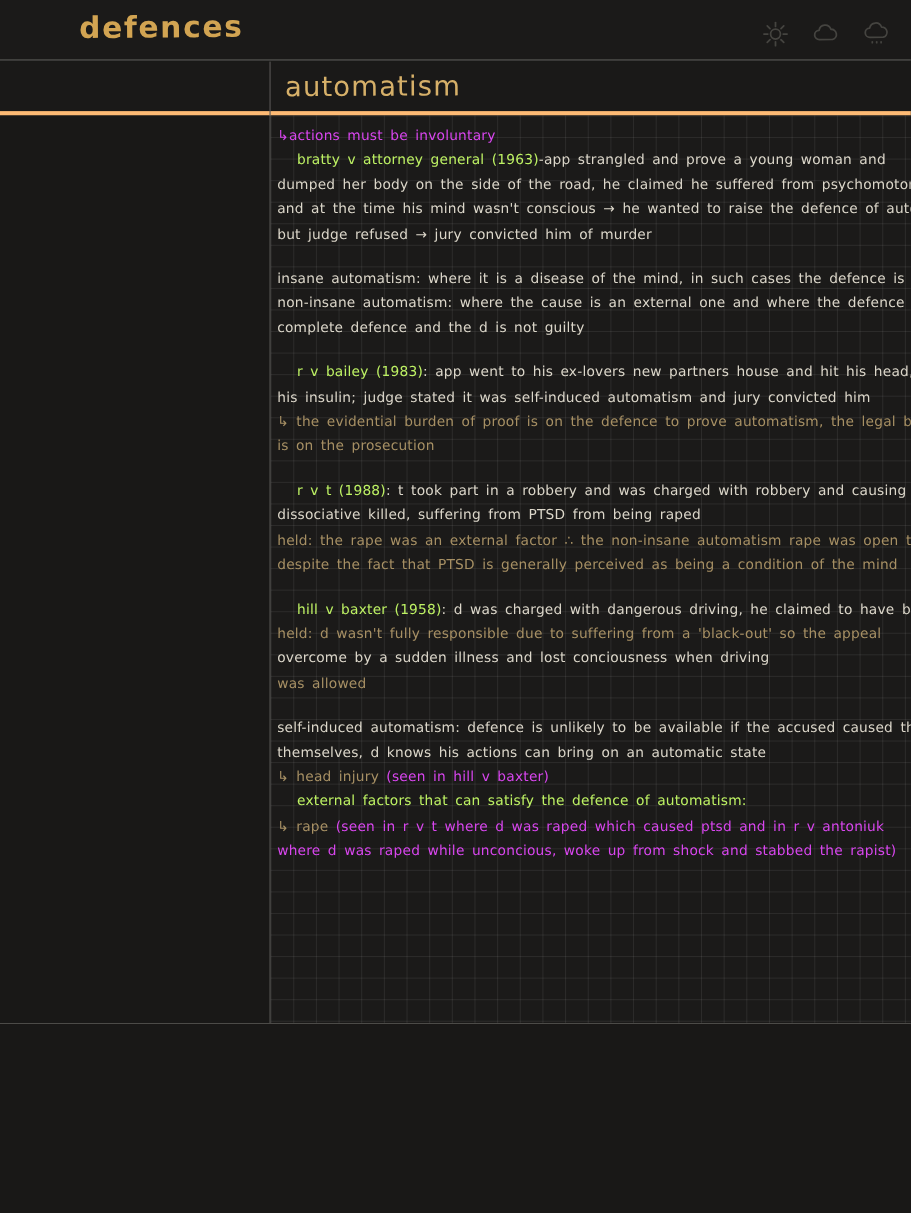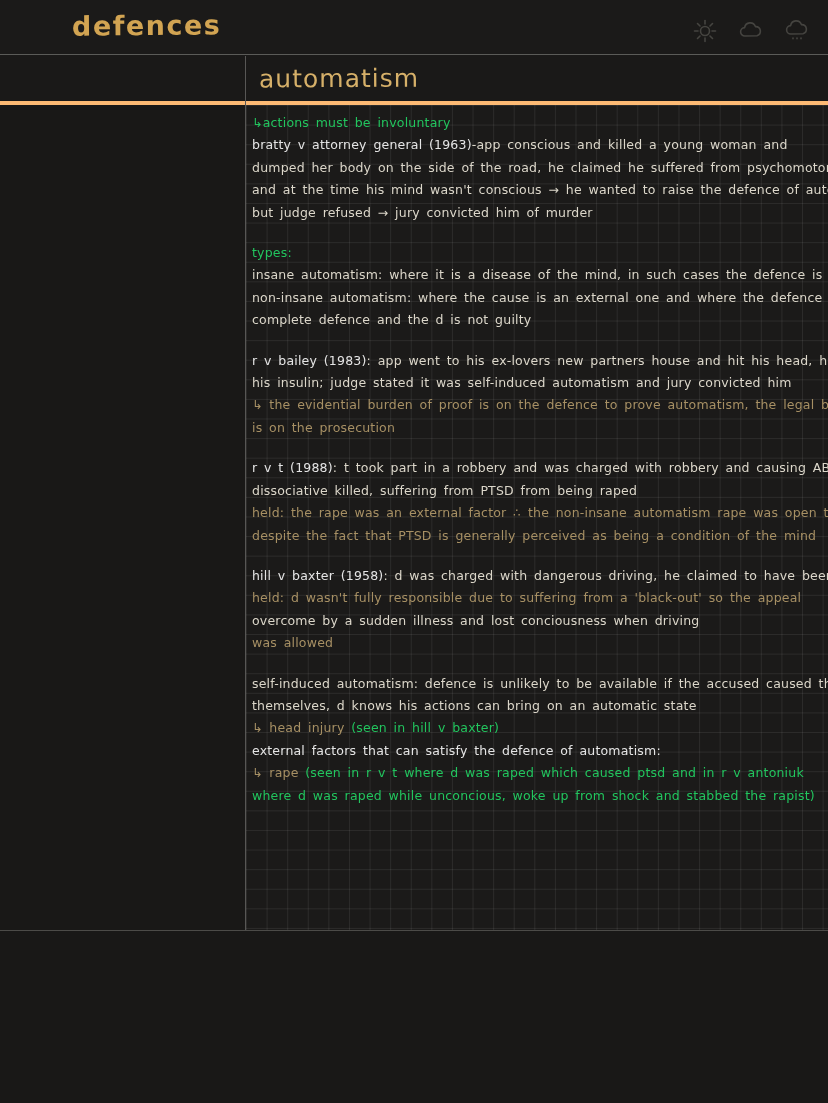--- a/index.html
+++ b/index.html
@@ -77,23 +77,23 @@
     box-sizing: border-box;
     overflow: hidden;
     font-size: 12.5px;
     line-height: 22.4px;
     letter-spacing: 0.2px;
     word-spacing: 2.5px;
   }
   .block { margin-bottom: 18px; }
   .line { white-space: nowrap; }
   .ink-white  { color: #dcd7ca; }
-  .ink-orange { color: #e5e5e5; }
+  .ink-orange { color: #bef264; margin-left: 18px; }
   .ink-tan    { color: #a79064; }
-  .ink-gray   { color: #22c55e; }
+  .ink-gray   { color: #d946ef; }
 </style>
 </head>
 <body>
 
 <div class="app">
 
   <div class="topbar">
     <div class="notebook-title">defences</div>
     <div class="toolbar-icons">
       <span class="icon-btn">
@@ -131,27 +131,26 @@
 
   <div class="page-left"></div>
   <div class="page-grid"></div>
   <div class="v-divider"></div>
   <div class="page-bottom-line"></div>
   <div class="page-below"></div>
 
   <div class="note-body">
       <div class="block">
         <div class="line"><span class="ink-gray">↳actions must be involuntary</span></div>
-        <div class="line"><span class="ink-orange">bratty v attorney general (1963)</span><span class="ink-white">-app conscious and killed a young woman and</span></div>
+        <div class="line"><span class="ink-orange">bratty v attorney general (1963)</span><span class="ink-white">-app strangled and prove a young woman and</span></div>
         <div class="line"><span class="ink-white">dumped her body on the side of the road, he claimed he suffered from psychomotor epilepsy</span></div>
         <div class="line"><span class="ink-white">and at the time his mind wasn't conscious → he wanted to raise the defence of automatism</span></div>
         <div class="line"><span class="ink-white">but judge refused → jury convicted him of murder</span></div>
       </div>
       <div class="block">
-        <div class="line"><span class="ink-gray">types:</span></div>
         <div class="line"><span class="ink-white">insane automatism: where it is a disease of the mind, in such cases the defence is insanity</span></div>
         <div class="line"><span class="ink-white">non-insane automatism: where the cause is an external one and where the defence succeeds it is a</span></div>
         <div class="line"><span class="ink-white">complete defence and the d is not guilty</span></div>
       </div>
       <div class="block">
         <div class="line"><span class="ink-orange">r v bailey (1983)</span><span class="ink-white">: app went to his ex-lovers new partners house and hit his head, he hadn't taken</span></div>
         <div class="line"><span class="ink-white">his insulin; judge stated it was self-induced automatism and jury convicted him</span></div>
         <div class="line"><span class="ink-tan">↳ the evidential burden of proof is on the defence to prove automatism, the legal burden of proof</span></div>
         <div class="line"><span class="ink-tan">is on the prosecution</span></div>
       </div>

